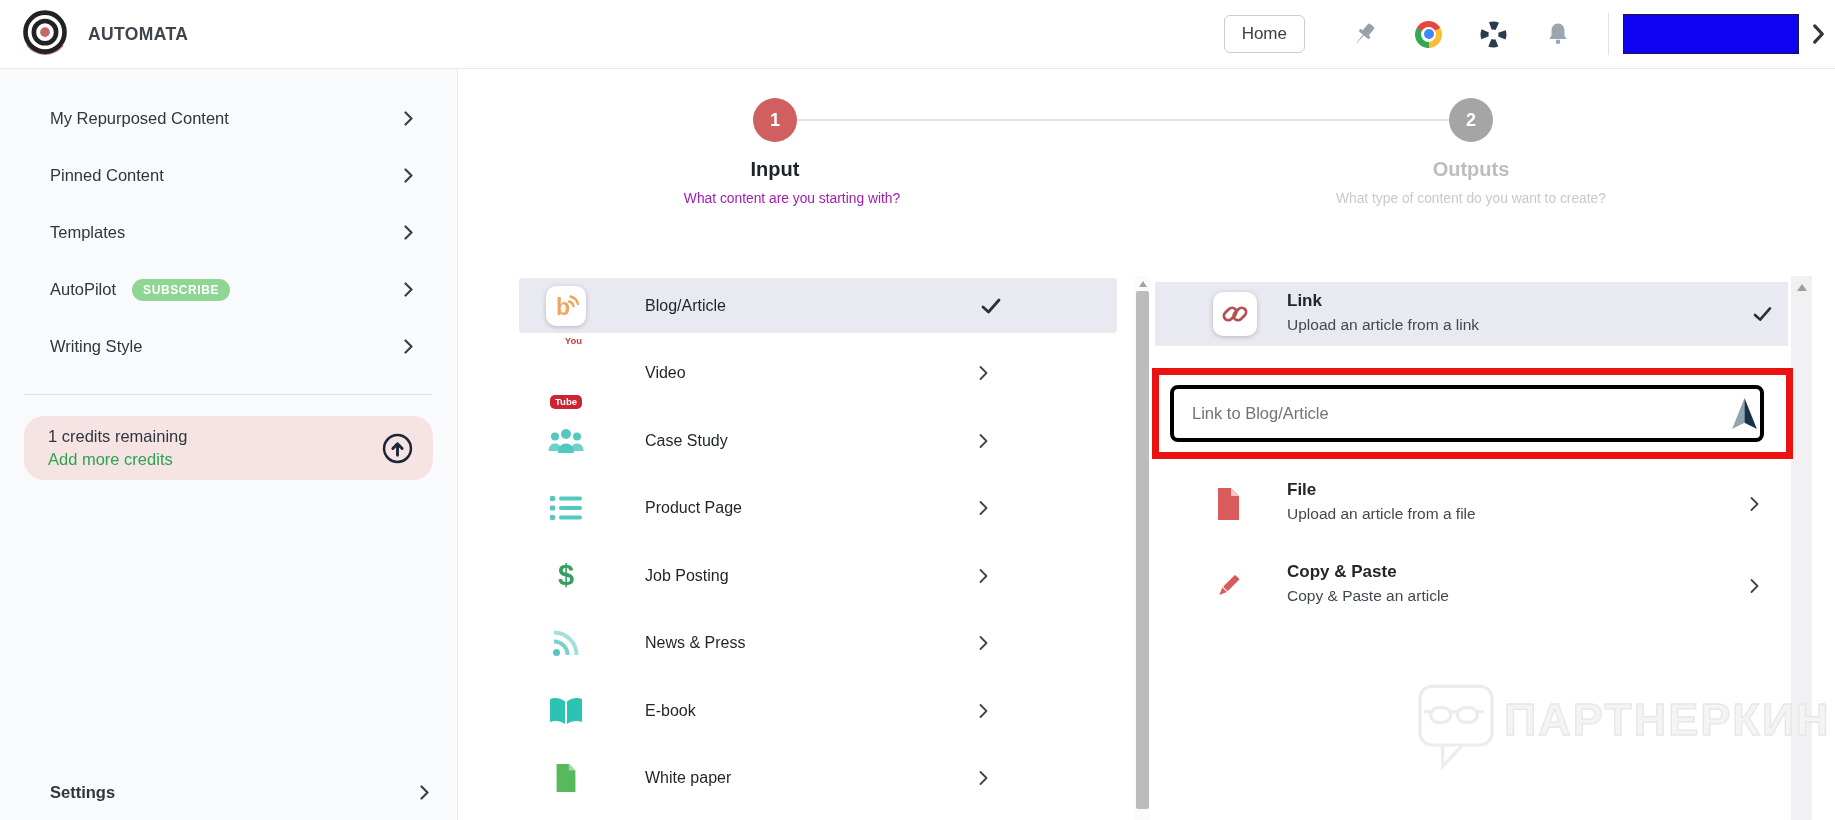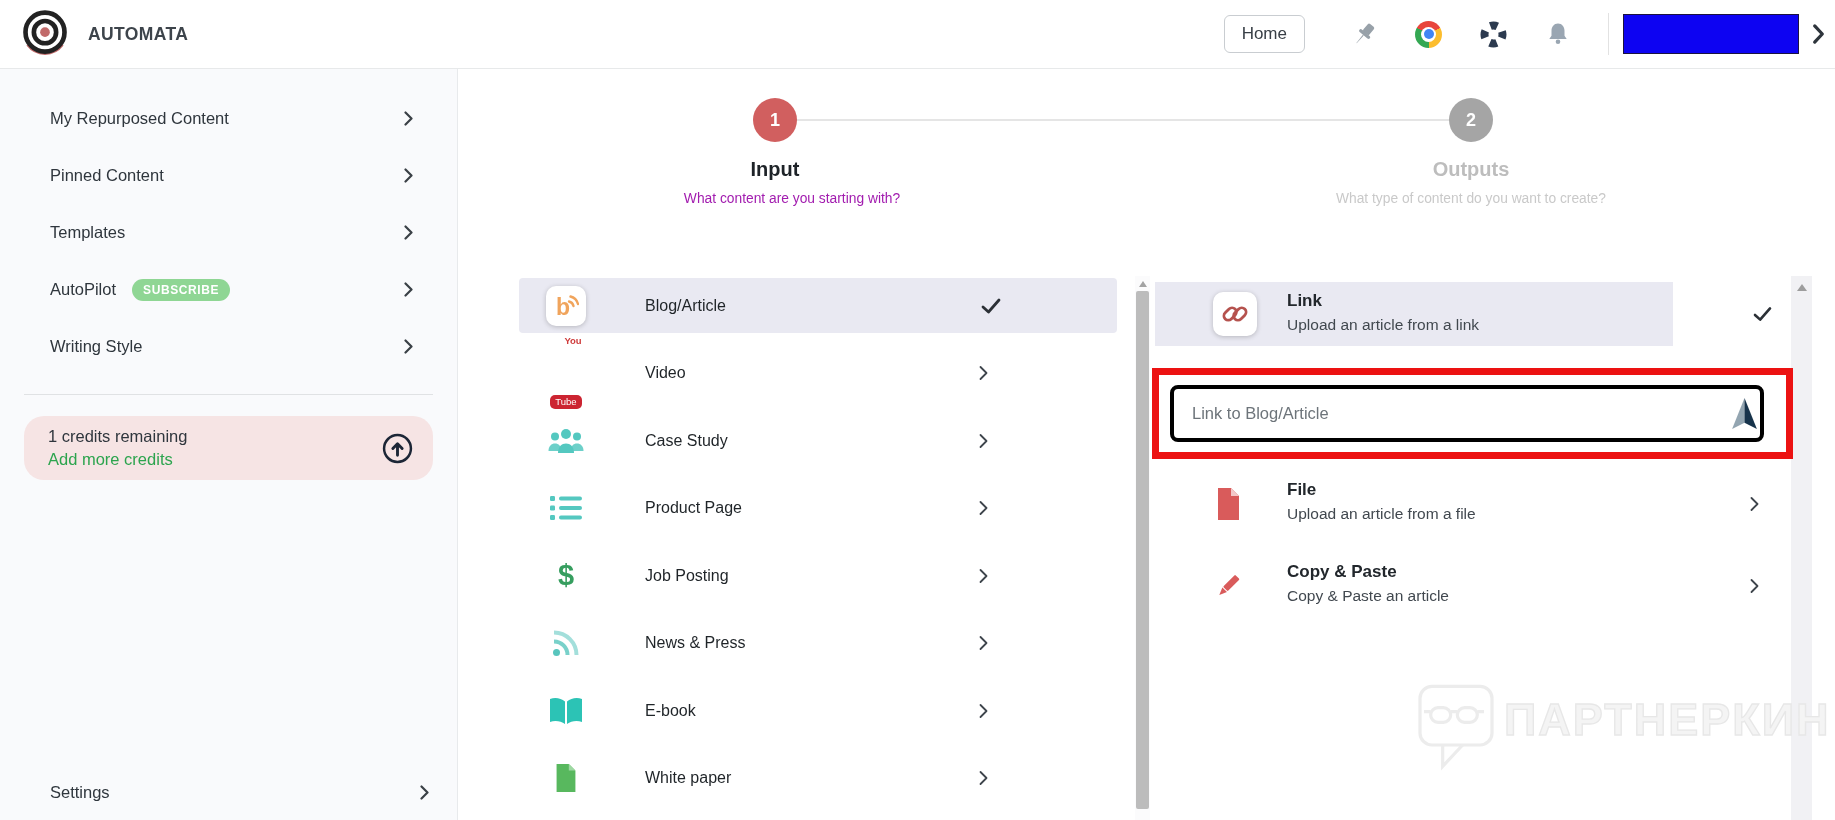--- a/index.html
+++ b/index.html
@@ -34,21 +34,21 @@
   .badge { background:#8fd694; color:#fff; font-size:12px; font-weight:700; letter-spacing:.6px;
            padding:4px 11px; border-radius:11px; margin-left:16px; }
   .sdiv { border-top:1px solid #e0e2e4; margin:19px 24px 0 24px; }
   .credits { margin:21px 24px 0; background:#f6e4e4; border-radius:20px;
              padding:11px 20px 11px 24px; display:flex; align-items:center; }
   .credits .c1 { font-size:16.5px; color:#2f363d; }
   .credits .c2 { font-size:16.5px; color:#2ca44e; margin-top:4px; cursor:pointer; }
   .credits .sp { flex:1; }
   .settings { position:absolute; bottom:0; left:0; right:0; height:56px; display:flex;
               align-items:center; padding:0 28px 0 50px; font-size:16.5px; color:#2f363d;
-              cursor:pointer; box-sizing:border-box; }
+              cursor:pointer; box-sizing:border-box;font-weight:bold; }
   .settings .sp { flex:1; }
 
   
   .stc { width:44px; height:44px; border-radius:50%; color:#fff; font-size:18px; font-weight:600;
          display:flex; align-items:center; justify-content:center; position:absolute; top:98px; z-index:2; }
   #st1 { left:753px; background:#d15f5f; }
   #st2 { left:1449px; background:#a5a5a5; }
   .stline { position:absolute; top:119px; left:775px; width:696px; height:2px; background:#e5e5e5; z-index:1; }
   .stt { position:absolute; top:158px; width:300px; text-align:center; font-size:20px; font-weight:700; }
   #stt1 { left:625px; color:#1e2328; }
@@ -63,26 +63,26 @@
   .licon { position:absolute; left:26px; top:50%; transform:translateY(-50%);
            width:42px; height:42px; display:flex; align-items:center; justify-content:center; }
   .llabel { position:absolute; left:126px; top:50%; transform:translateY(-50%);
             font-size:16px; color:#1f2428; }
   .lchev { position:absolute; left:460px; top:50%; transform:translateY(-50%); color:#3e454c; display:flex; }
   .lcheck { position:absolute; left:462px; top:50%; transform:translateY(-50%); color:#2b3036; display:flex; }
   .icard { background:#fff; border-radius:10px; box-shadow:0 1px 5px rgba(0,0,0,.22);
            width:40px; height:40px; display:flex; align-items:center; justify-content:center; }
   .yt { display:flex; flex-direction:column; align-items:flex-end; line-height:1; }
   .yt-you { font-size:9.5px; color:#cf3b3b; font-weight:700; margin-bottom:1px; }
-  .yt-tube { background:#cc2431; color:#fff; font-size:9.5px; font-weight:400;
+  .yt-tube { background:#cc2431; color:#fff; font-size:9.5px; font-weight:700;
              padding:2px 5px 2.5px; border-radius:5px;margin-top:48px; }
   .dollar { font-size:29px; font-weight:700; color:#369e5f; }
 
   
-  .rrow { position:absolute; left:1155px; width:518px; cursor:pointer; }
+  .rrow { position:absolute; left:1155px; width:633px; cursor:pointer; }
   .rrow.sel { background:#e9e9f2; }
   .ricon { position:absolute; left:58px; top:50%; transform:translateY(-50%);
            display:flex; align-items:center; justify-content:center; }
   .icard2 { background:#fff; border-radius:10px; box-shadow:0 1px 5px rgba(0,0,0,.22);
             width:44px; height:44px; display:flex; align-items:center; justify-content:center; }
   .rtitle { position:absolute; left:132px; font-size:17px; font-weight:600; color:#22272c; }
   .rsub { position:absolute; left:132px; font-size:15.5px; color:#41484f; }
   .rchev { position:absolute; left:595px; top:50%; transform:translateY(-50%); color:#3e454c; display:flex; }
   .rcheck { position:absolute; left:598px; top:50%; transform:translateY(-50%); color:#2b3036; display:flex; }
 

